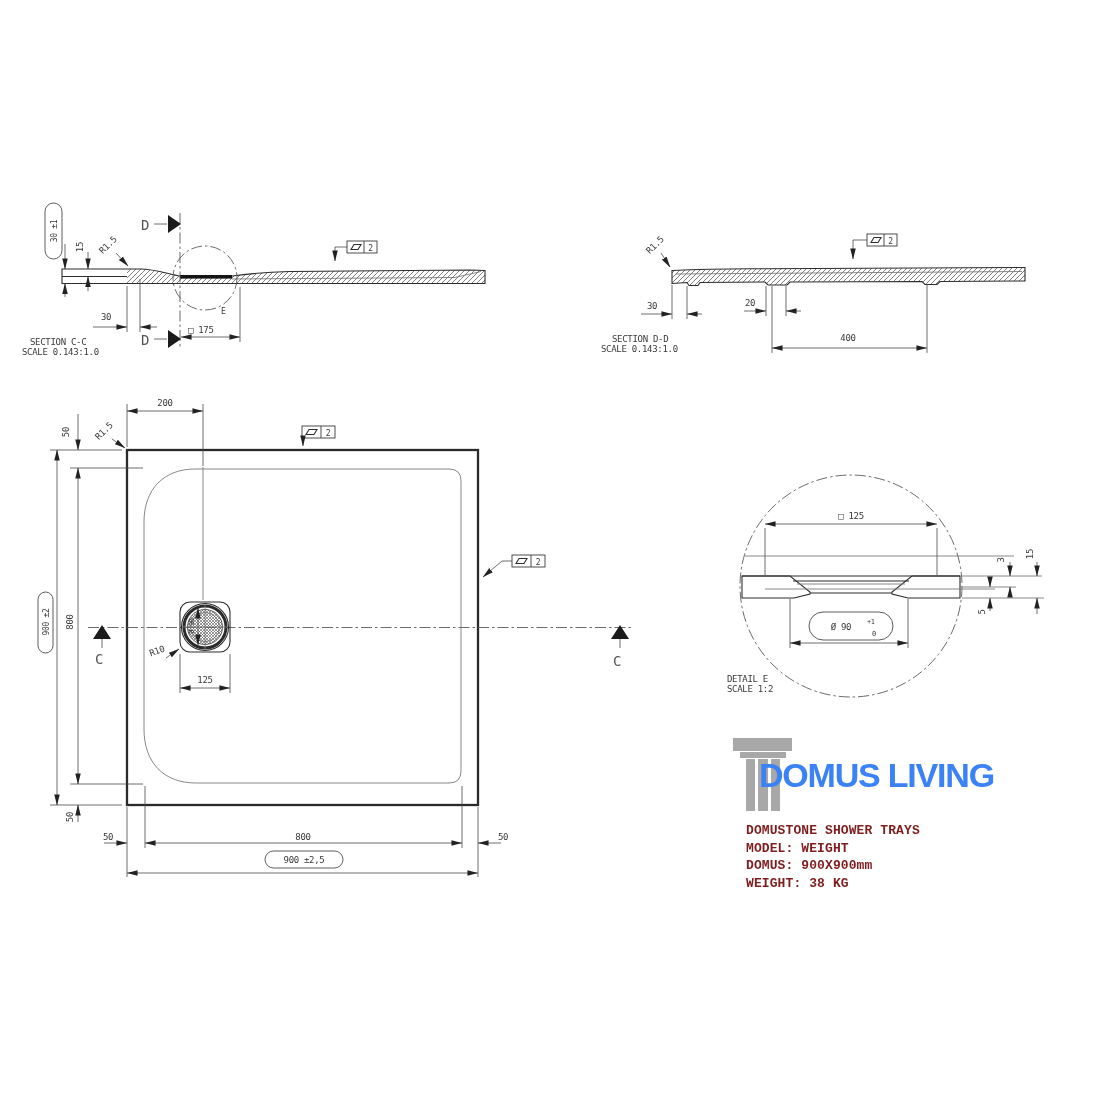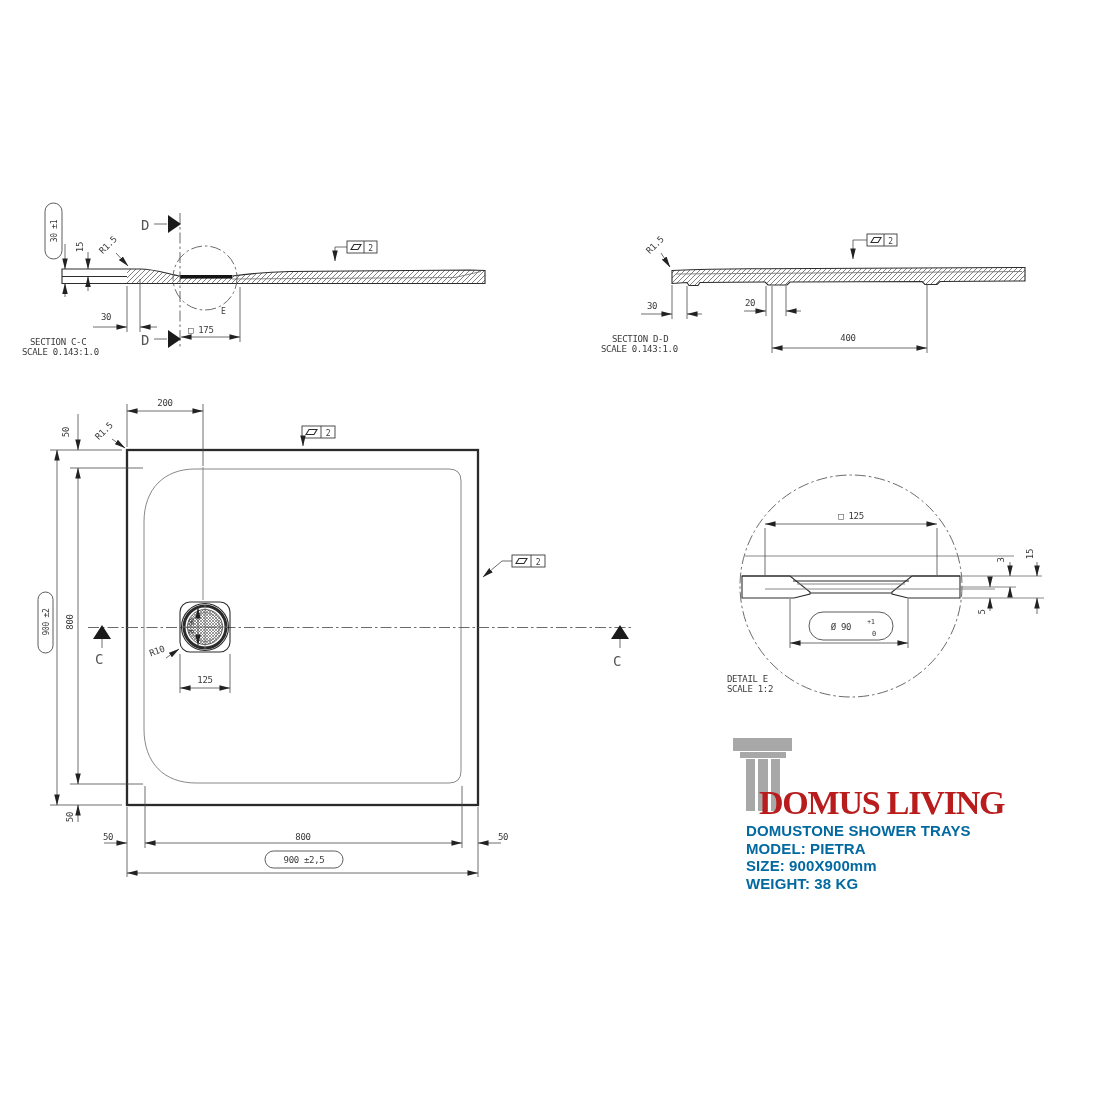--- a/index.html
+++ b/index.html
@@ -13,24 +13,24 @@
   .cadL{font-family:"DejaVu Sans Mono",monospace;font-size:14px;fill:#555;}
   .ln{stroke:#2d2d2d;stroke-width:1.1;fill:none;}
   .lnthk{stroke:#2a2a2a;stroke-width:2.3;fill:none;}
   .thin{stroke:#7a7a7a;stroke-width:0.9;fill:none;}
   .dim{stroke:#4a4a4a;stroke-width:0.8;fill:none;}
   .ph{stroke:#5a5a5a;stroke-width:0.9;fill:none;stroke-dasharray:11 3 2.5 3;}
   .frame{stroke:#3a3a3a;stroke-width:0.9;fill:#fff;}
   .oval{stroke:#4a4a4a;stroke-width:0.9;fill:#fff;}
   .tri{fill:#1b1b1b;stroke:none;}
   
-  .brand-name{position:absolute;left:759px;top:756px;font-family:Liberation Serif, serif;
-              font-weight:bold;font-size:34px;letter-spacing:-1.2px;color:#b91c1c;white-space:nowrap;margin-top:28px;}
-  .brand-info{position:absolute;left:746px;top:822px;font-family:Liberation Sans, sans-serif;
-              font-weight:bold;font-size:15px;color:#0369a1;line-height:17.5px;letter-spacing:0.1px;white-space:nowrap;}
+  .brand-name{position:absolute;left:759px;top:756px;font-family:Liberation Sans, sans-serif;
+              font-weight:bold;font-size:34px;letter-spacing:-1.2px;color:#3b82f6;white-space:nowrap;}
+  .brand-info{position:absolute;left:746px;top:822px;font-family:Liberation Mono, monospace;
+              font-weight:bold;font-size:13px;color:#7f1d1d;line-height:17.5px;letter-spacing:0.1px;white-space:nowrap;}
   .colpart{position:absolute;background:#a8a8a8;}
 </style>
 </head>
 <body>
 
 <div id="canvas">
 
 <svg width="1100" height="1100" viewBox="0 0 1100 1100">
   <defs>
     <marker id="arr" viewBox="0 0 12 6" refX="11.5" refY="3" markerWidth="11" markerHeight="6.5" orient="auto-start-reverse" markerUnits="userSpaceOnUse">
@@ -275,19 +275,19 @@
     <div>
       <div class="colpart" style="left:733px;top:738px;width:59px;height:13px;"></div>
       <div class="colpart" style="left:740px;top:752px;width:46px;height:6px;"></div>
       <div class="colpart" style="left:746px;top:759px;width:9px;height:52px;"></div>
       <div class="colpart" style="left:758px;top:759px;width:10px;height:52px;"></div>
       <div class="colpart" style="left:771px;top:759px;width:9px;height:52px;"></div>
     </div>
     <div class="brand-name">DOMUS LIVING</div>
     <div class="brand-info">
       <div>DOMUSTONE SHOWER TRAYS</div>
-      <div>MODEL: PIETRA</div>
-      <div>SIZE: 900X900mm</div>
+      <div>MODEL: WEIGHT</div>
+      <div>DOMUS: 900X900mm</div>
       <div>WEIGHT: 38 KG</div>
     </div>
   </div>
 
 </div>
 
 </body></html>

